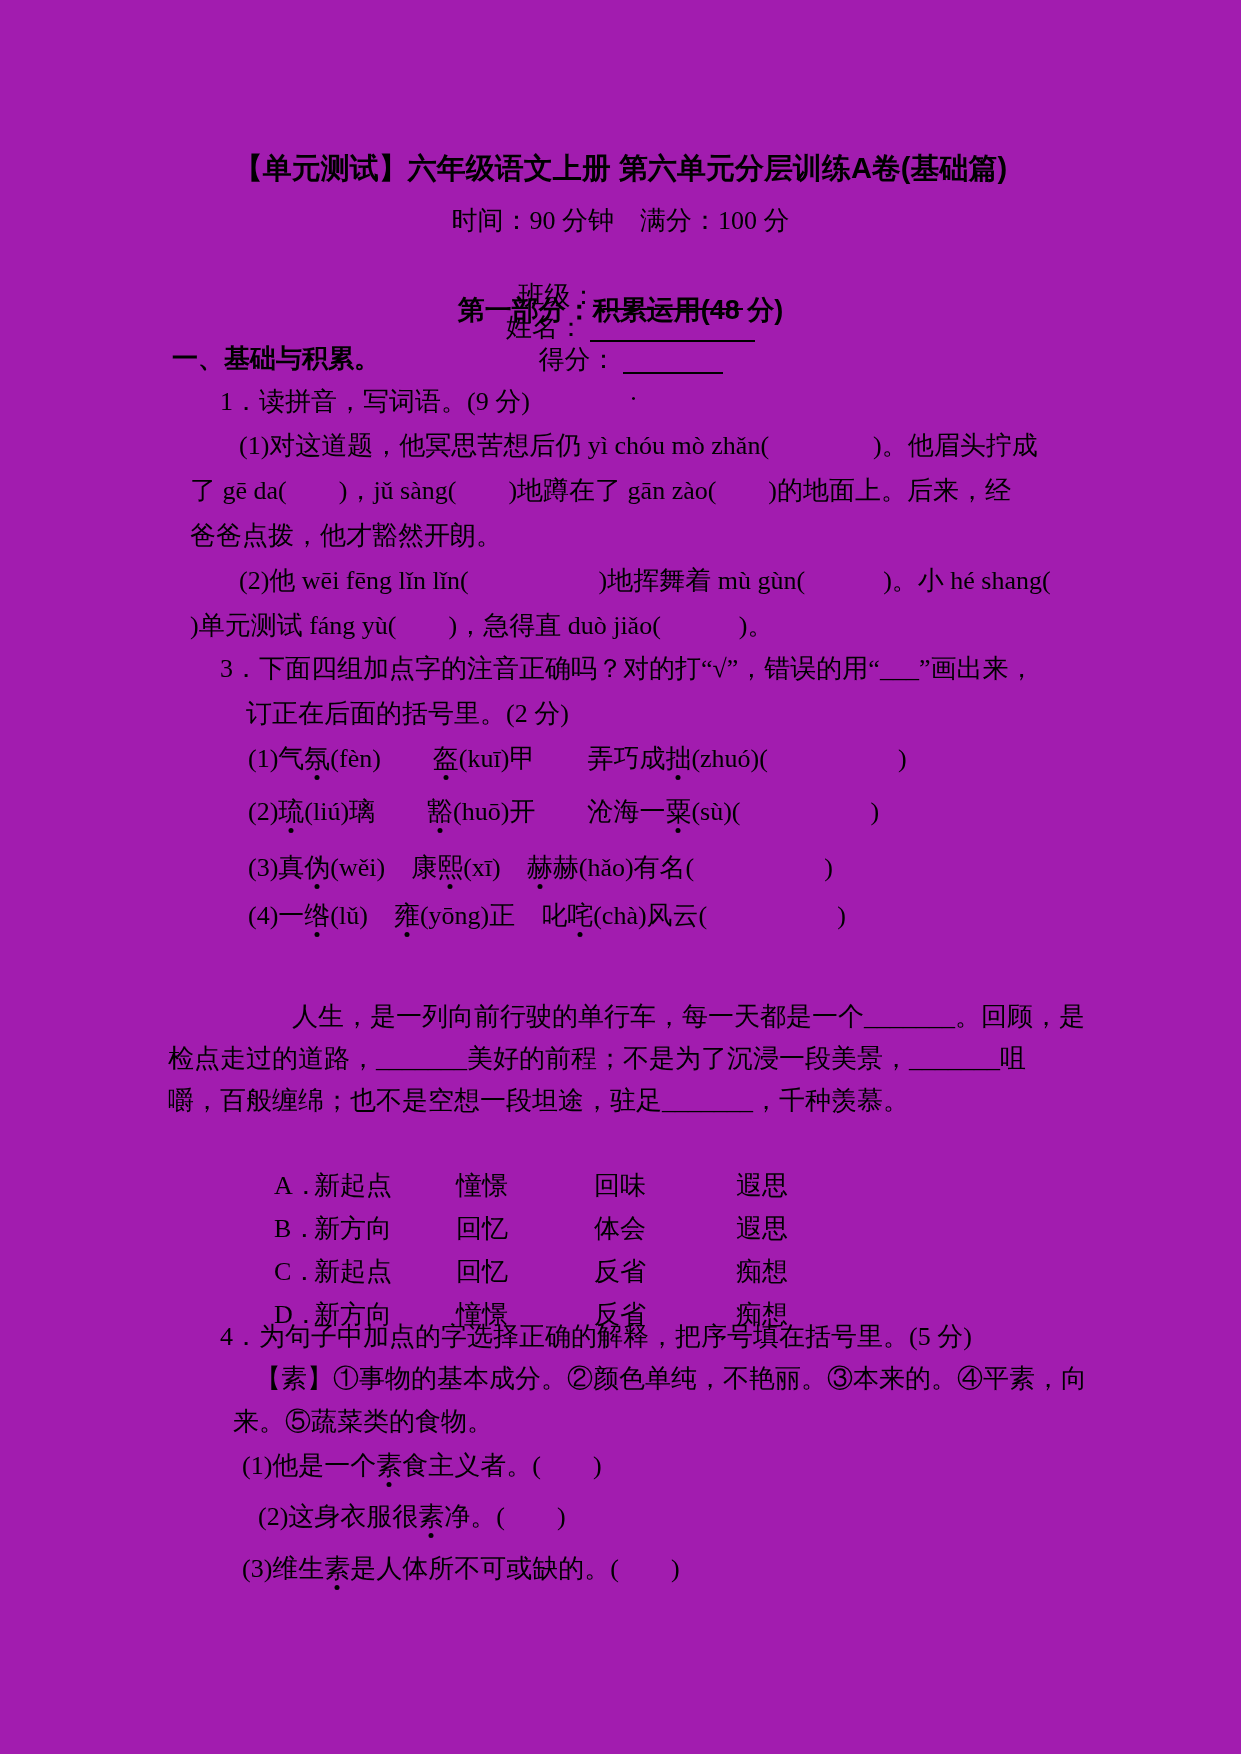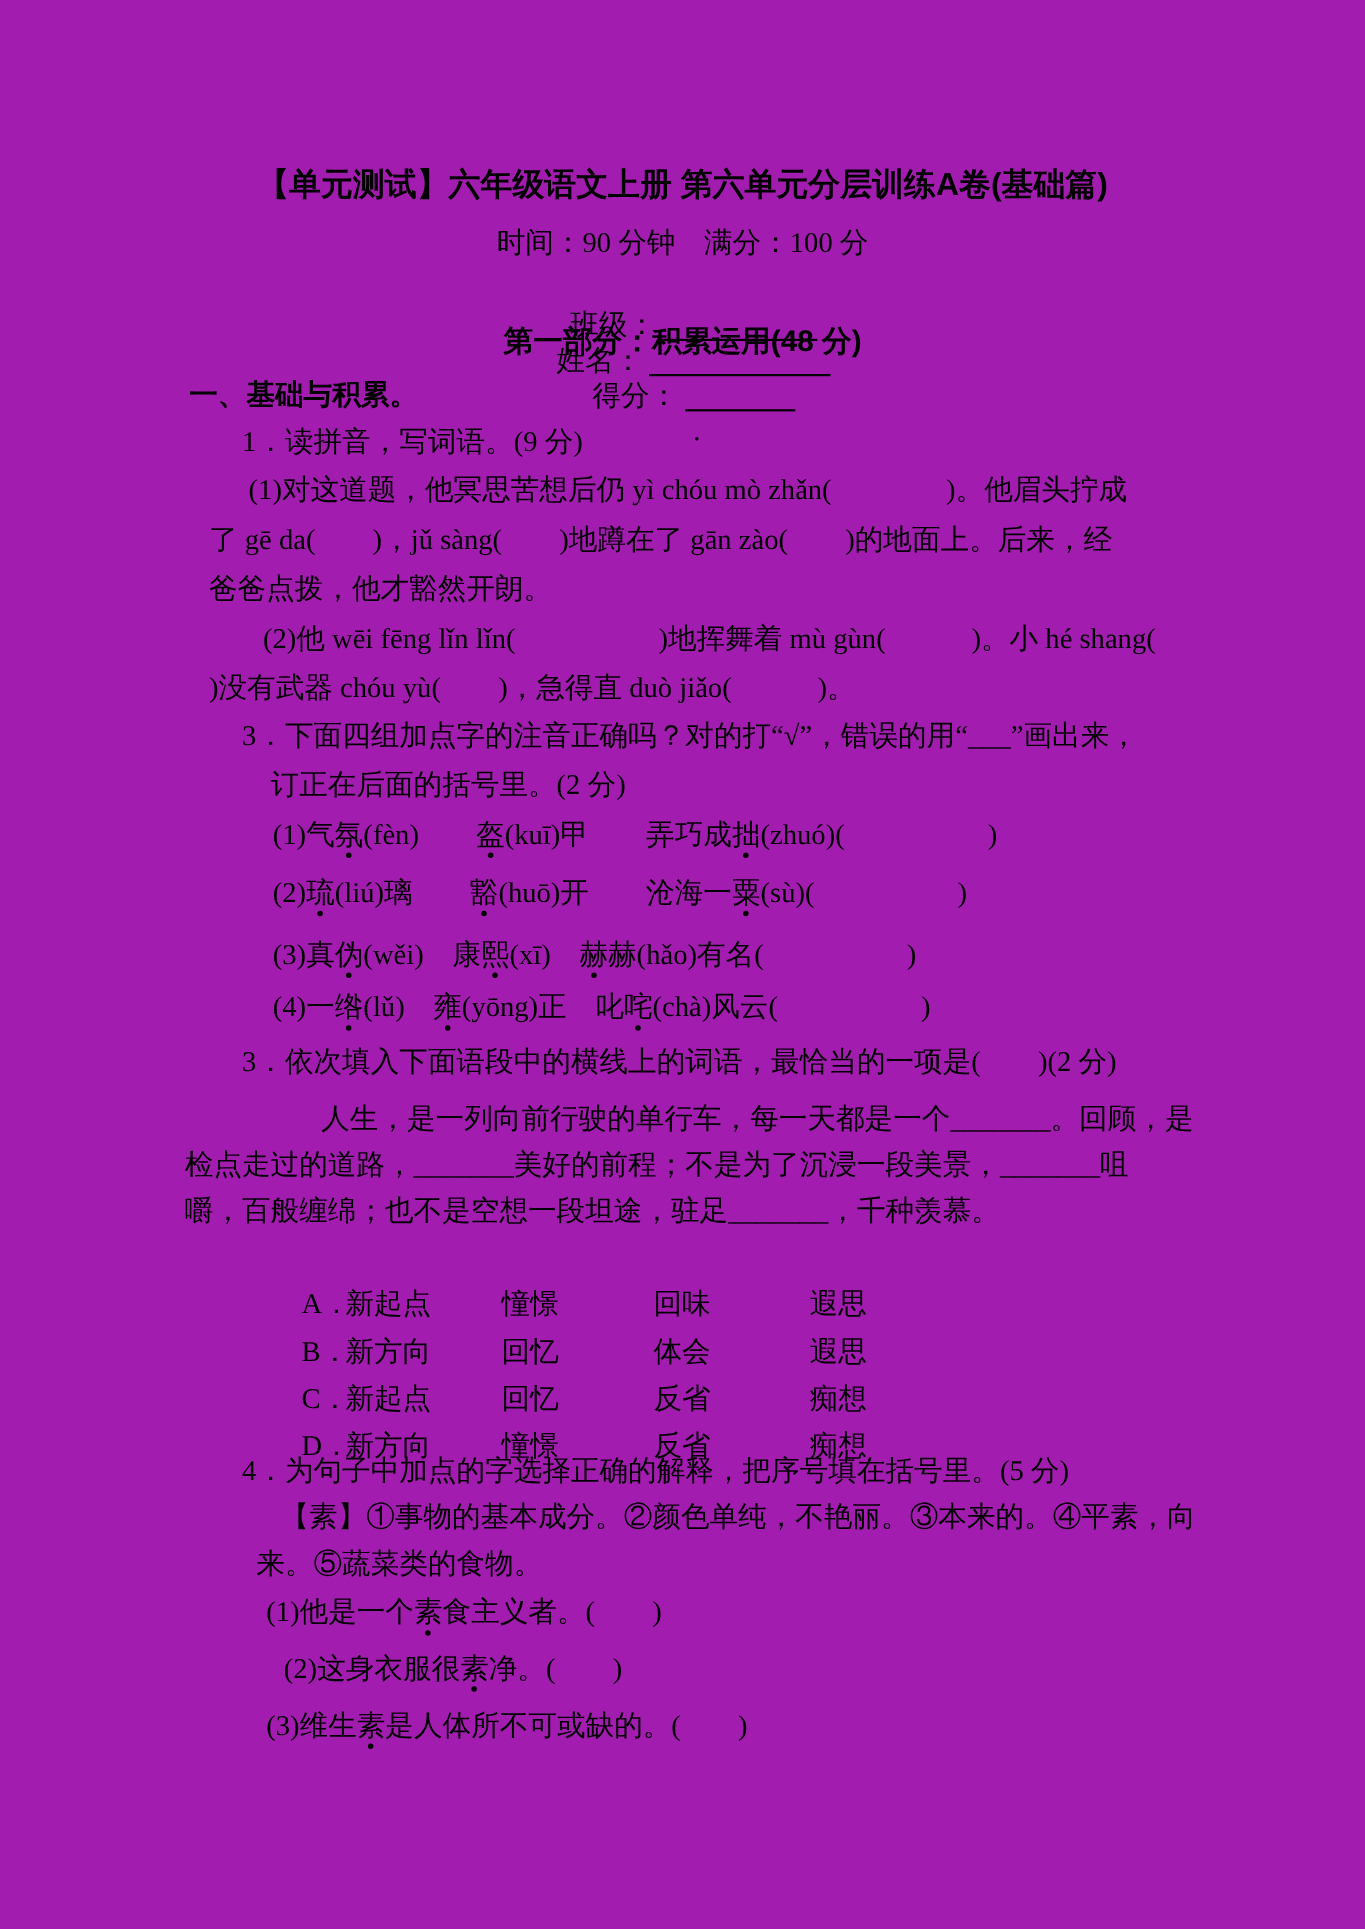--- a/index.html
+++ b/index.html
@@ -63,34 +63,33 @@
     <span>姓名：</span><span class="blank b2"></span>
     <span>得分：</span><span class="blank b3"></span>
     <span>.</span>
   </div>
 
   <div class="ln center bold-hei sec" style="top:294px;">第一部分：积累运用(48 分)</div>
 
   <div class="ln bold-hei" style="top:342px;left:172px;">一、基础与积累。</div>
 
   <div class="ln" style="top:386px;left:220px;">1．读拼音，写词语。(9 分)</div>
-  <div class="ln" style="top:430px;left:226px;">(1)对这道题，他冥思苦想后仍 yì chóu mò zhǎn(　　　　)。他眉头拧成</div>
+  <div class="ln" style="top:430px;left:239px;">(1)对这道题，他冥思苦想后仍 yì chóu mò zhǎn(　　　　)。他眉头拧成</div>
   <div class="ln" style="top:475px;left:190px;">了 gē da(　　)，jǔ sàng(　　)地蹲在了 gān zào(　　)的地面上。后来，经</div>
   <div class="ln" style="top:520px;left:190px;">爸爸点拨，他才豁然开朗。</div>
   <div class="ln" style="top:565px;left:239px;">(2)他 wēi fēng lǐn lǐn(　　　　　)地挥舞着 mù gùn(　　　)。小 hé shang(</div>
-  <div class="ln" style="top:610px;left:190px;">)没有武器 chóu yù(　　)，急得直 duò jiǎo(　　　)。</div>
+  <div class="ln" style="top:610px;left:190px;">)单元测试 fáng yù(　　)，急得直 duò jiǎo(　　　)。</div>
 
   <div class="ln" style="top:653px;left:220px;">3．下面四组加点字的注音正确吗？对的打“√”，错误的用“___”画出来，</div>
   <div class="ln" style="top:698px;left:246px;">订正在后面的括号里。(2 分)</div>
   <div class="ln" style="top:743px;left:248px;"><span>(1)气</span><span class="dot">氛</span><span>(fèn)　　</span><span class="dot">盔</span><span>(kuī)甲　　弄巧成</span><span class="dot">拙</span><span>(zhuó)(　　　　　)</span></div>
   <div class="ln" style="top:796px;left:248px;"><span>(2)</span><span class="dot">琉</span><span>(liú)璃　　</span><span class="dot">豁</span><span>(huō)开　　沧海一</span><span class="dot">粟</span><span>(sù)(　　　　　)</span></div>
   <div class="ln" style="top:852px;left:248px;"><span>(3)真</span><span class="dot">伪</span><span>(wěi)　康</span><span class="dot">熙</span><span>(xī)　</span><span class="dot">赫</span><span>赫(hǎo)有名(　　　　　)</span></div>
   <div class="ln" style="top:900px;left:248px;"><span>(4)一</span><span class="dot">绺</span><span>(lǔ)　</span><span class="dot">雍</span><span>(yōng)正　叱</span><span class="dot">咤</span><span>(chà)风云(　　　　　)</span></div>
 
-  <div class="ln" style="top:950px;left:220px;">3．依次填入下面语段中的横线上的词语，最恰当的一项是(　　)(2 分)</div>
   <div class="ln" style="top:1001px;left:292px;">人生，是一列向前行驶的单行车，每一天都是一个_______。回顾，是</div>
   <div class="ln" style="top:1043px;left:168px;">检点走过的道路，_______美好的前程；不是为了沉浸一段美景，_______咀</div>
   <div class="ln" style="top:1085px;left:168px;">嚼，百般缠绵；也不是空想一段坦途，驻足_______，千种羡慕。</div>
 
   <div class="ln opt" style="top:1138px;left:248px;">
     <span class="lbl">A．</span><span class="w1">新起点</span><span class="w2">憧憬</span><span class="w3">回味</span><span>遐思</span>
   </div>
   <div class="ln opt" style="top:1181px;left:248px;">
     <span class="lbl">B．</span><span class="w1">新方向</span><span class="w2">回忆</span><span class="w3">体会</span><span>遐思</span>
   </div>

